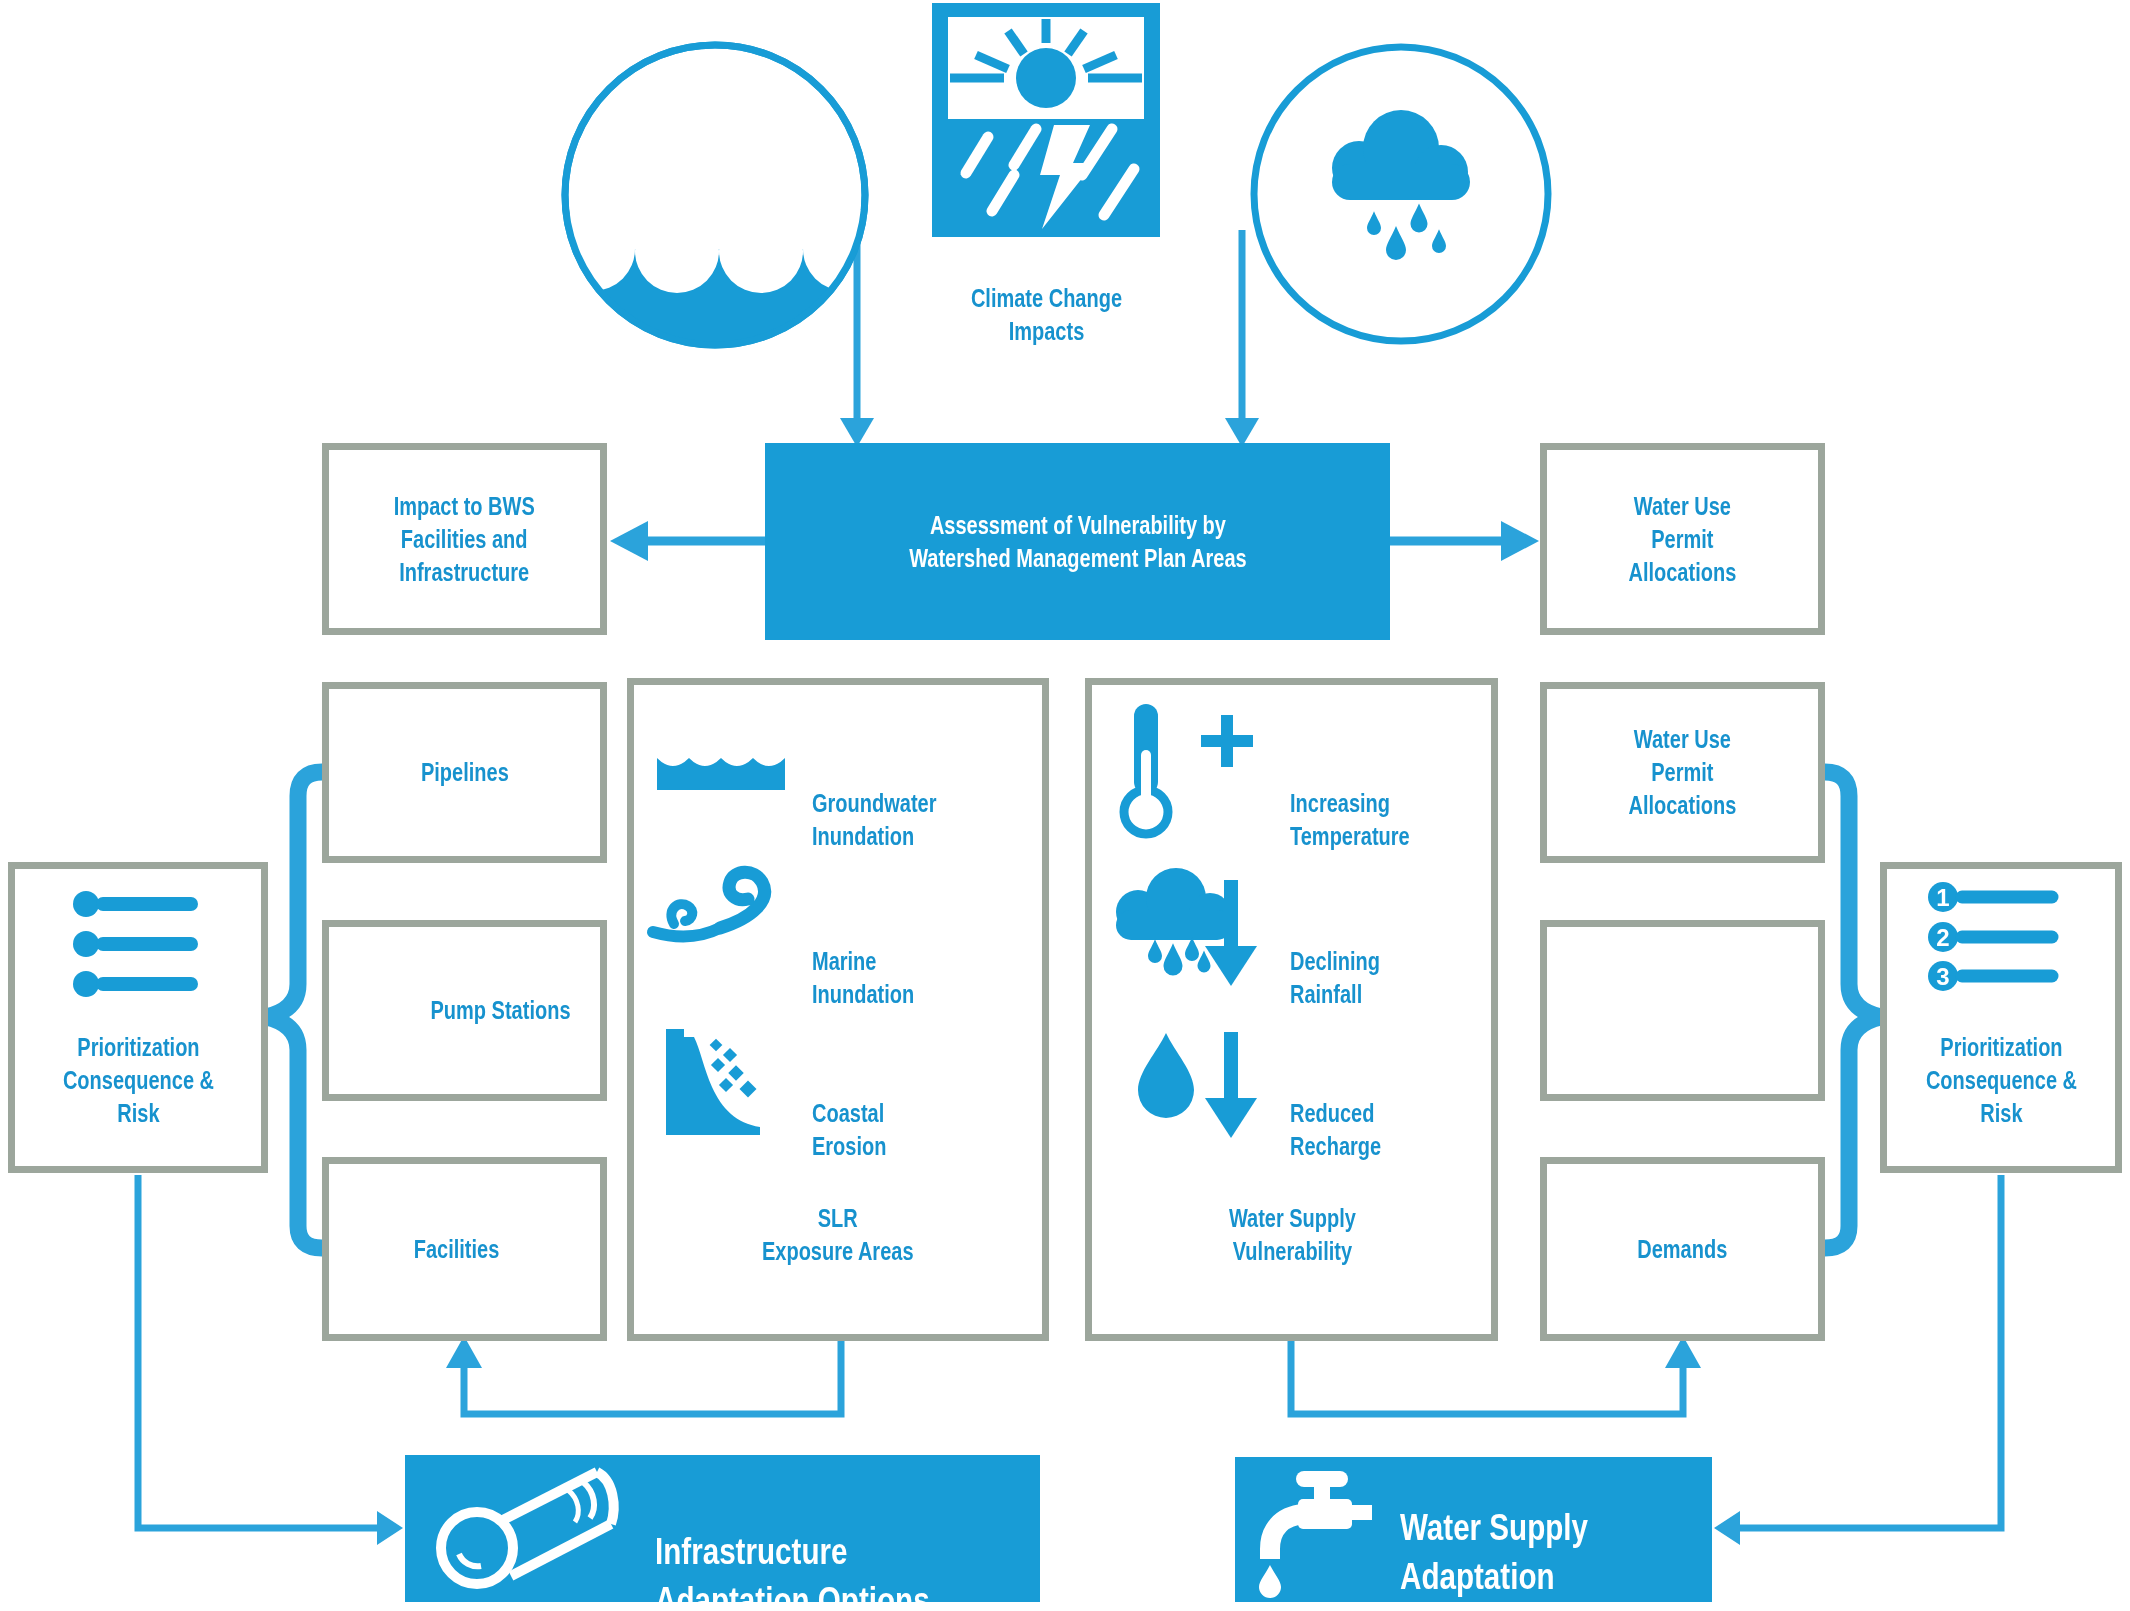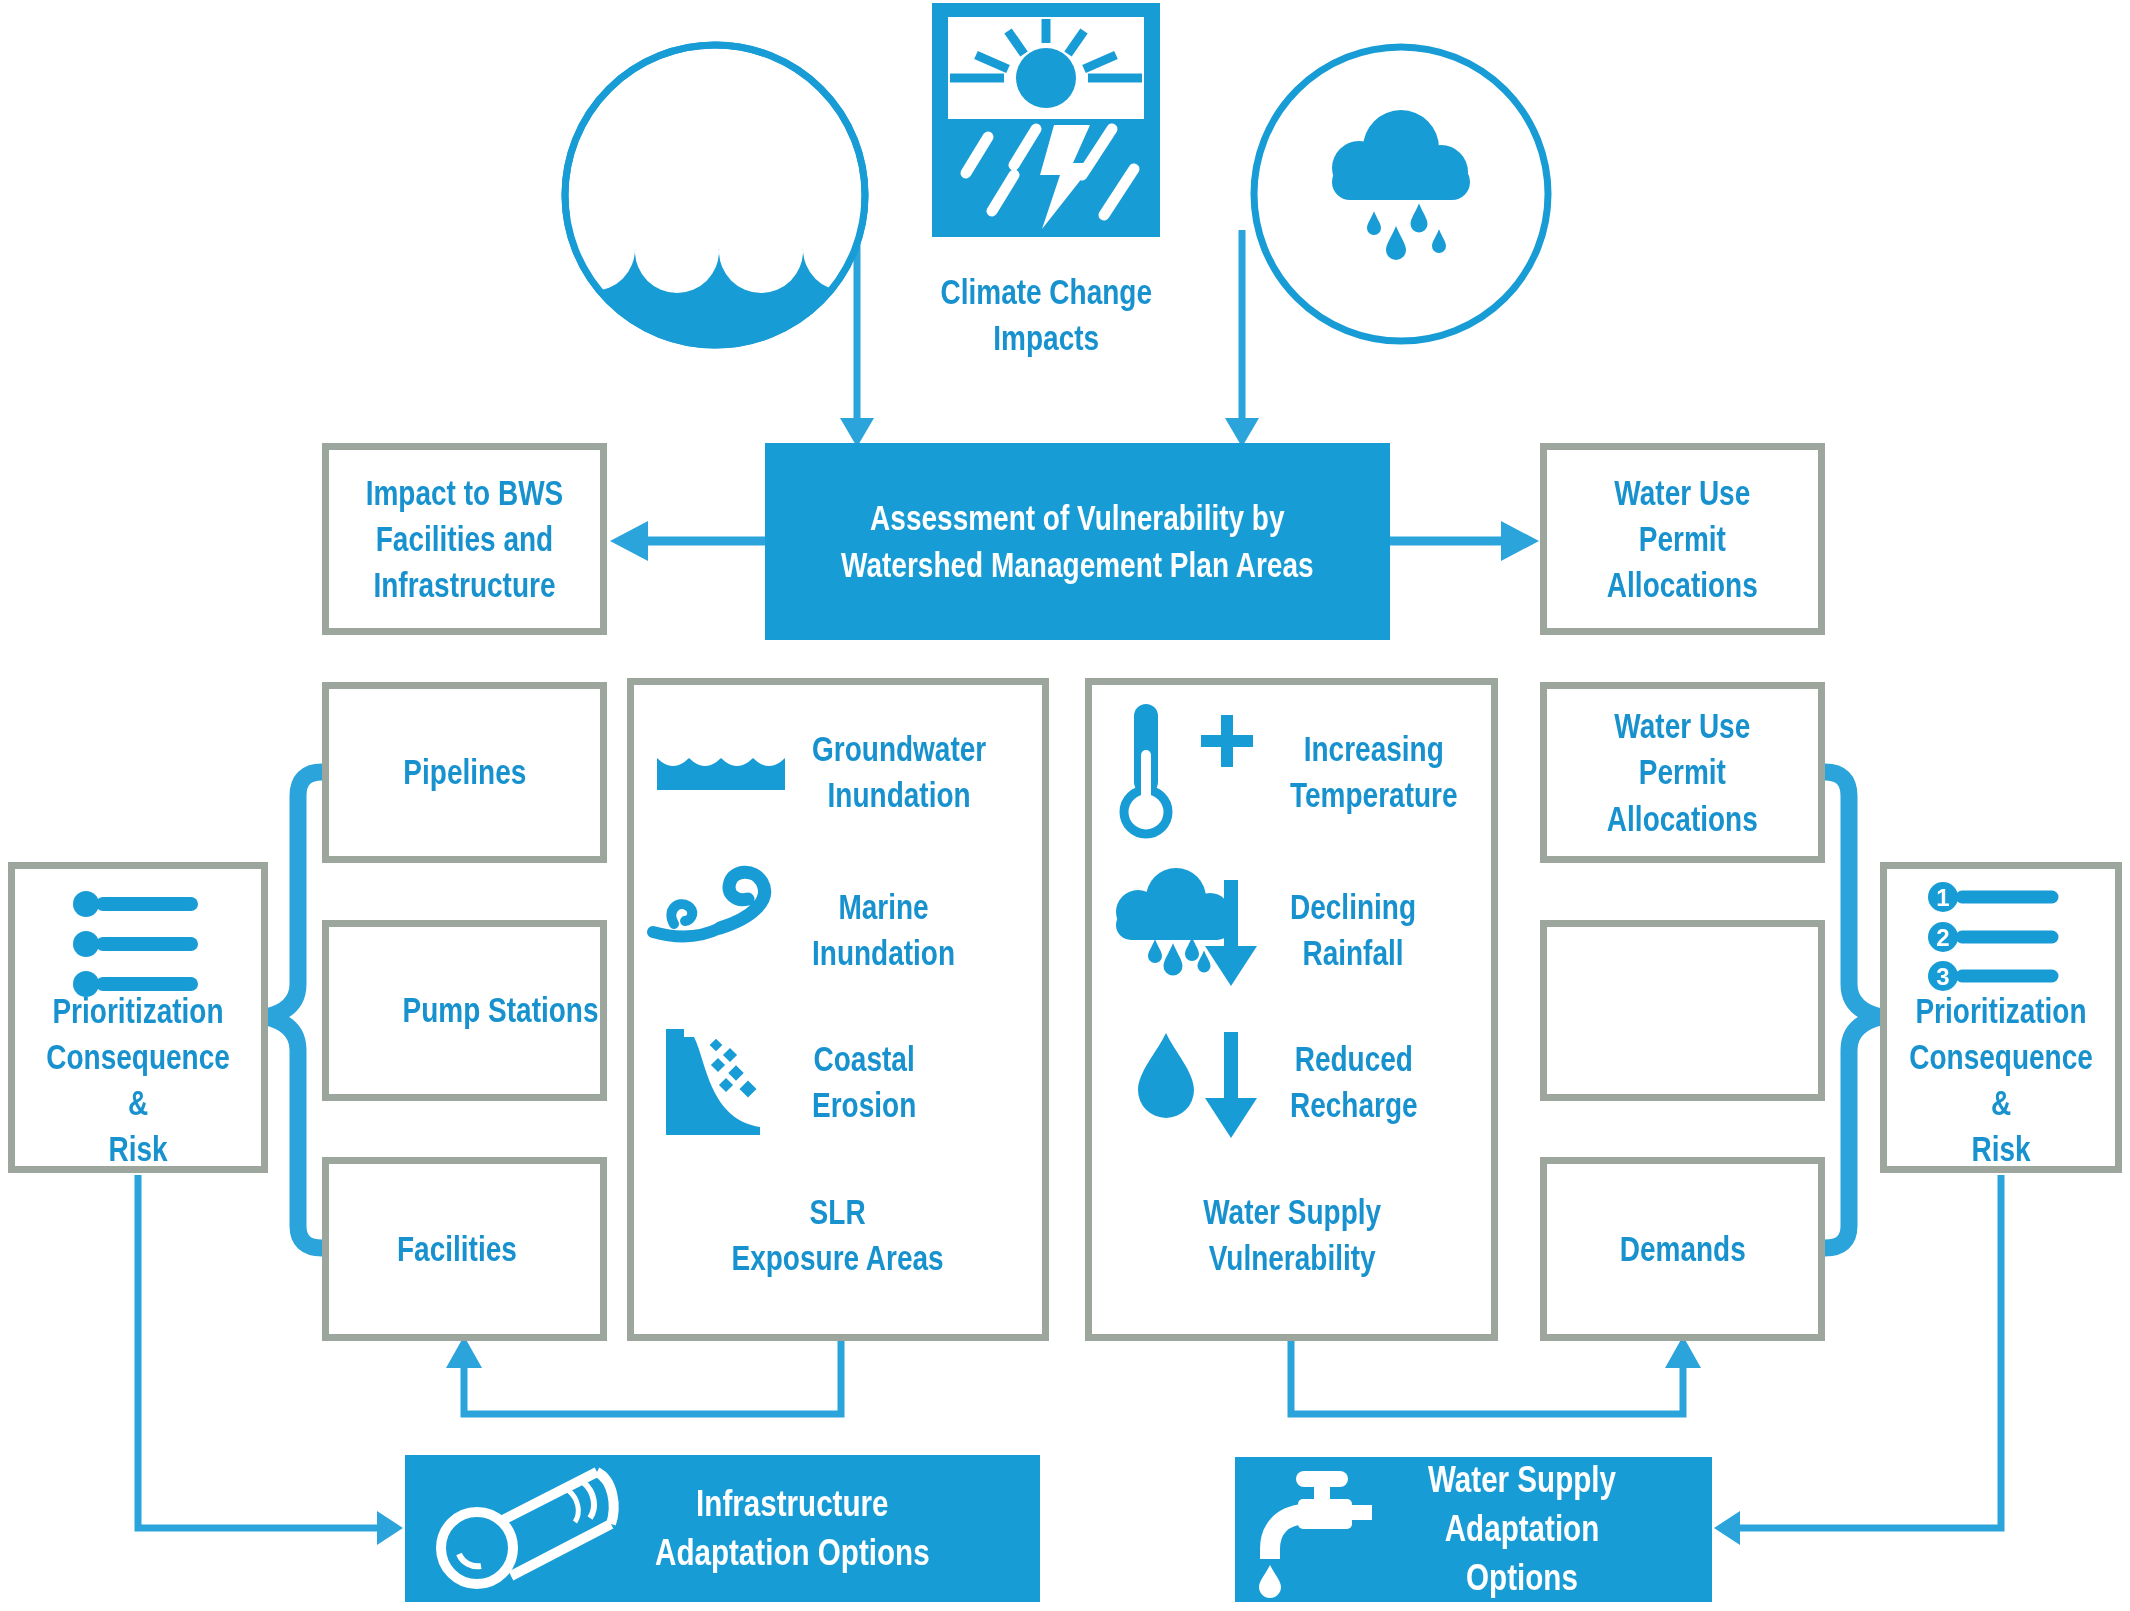--- a/index.html
+++ b/index.html
@@ -10,24 +10,24 @@
   svg{display:block;overflow:visible;}
   
   .gbox{
     position:absolute;box-sizing:border-box;background:#ffffff;border:7px solid #9CA69C;
   }
   
   .bluebox{position:absolute;background:#189CD6;}
   
   .label{
     position:absolute;display:flex;align-items:center;justify-content:center;
-    text-align:center;color:#1792CE;font-size:35px;line-height:1.32;z-index:5;
+    text-align:center;color:#1792CE;font-size:25px;line-height:1.32;z-index:5;
   }
   .label.white{color:#ffffff;}
-  .label.leftal{justify-content:flex-start;text-align:center;}
+  .label.leftal{justify-content:flex-start;text-align:left;margin-top:48px;}
   .label.big{font-size:37px;}
   .t{display:inline-block;white-space:pre-line;transform:scaleX(0.8);}
   .leftal .t{transform-origin:0 50%;}
   #wires{position:absolute;left:0;top:0;z-index:0;}
   .icon{position:absolute;z-index:6;}
   .boxlayer{z-index:2;}
 </style>
 </head>
 <body>
 

